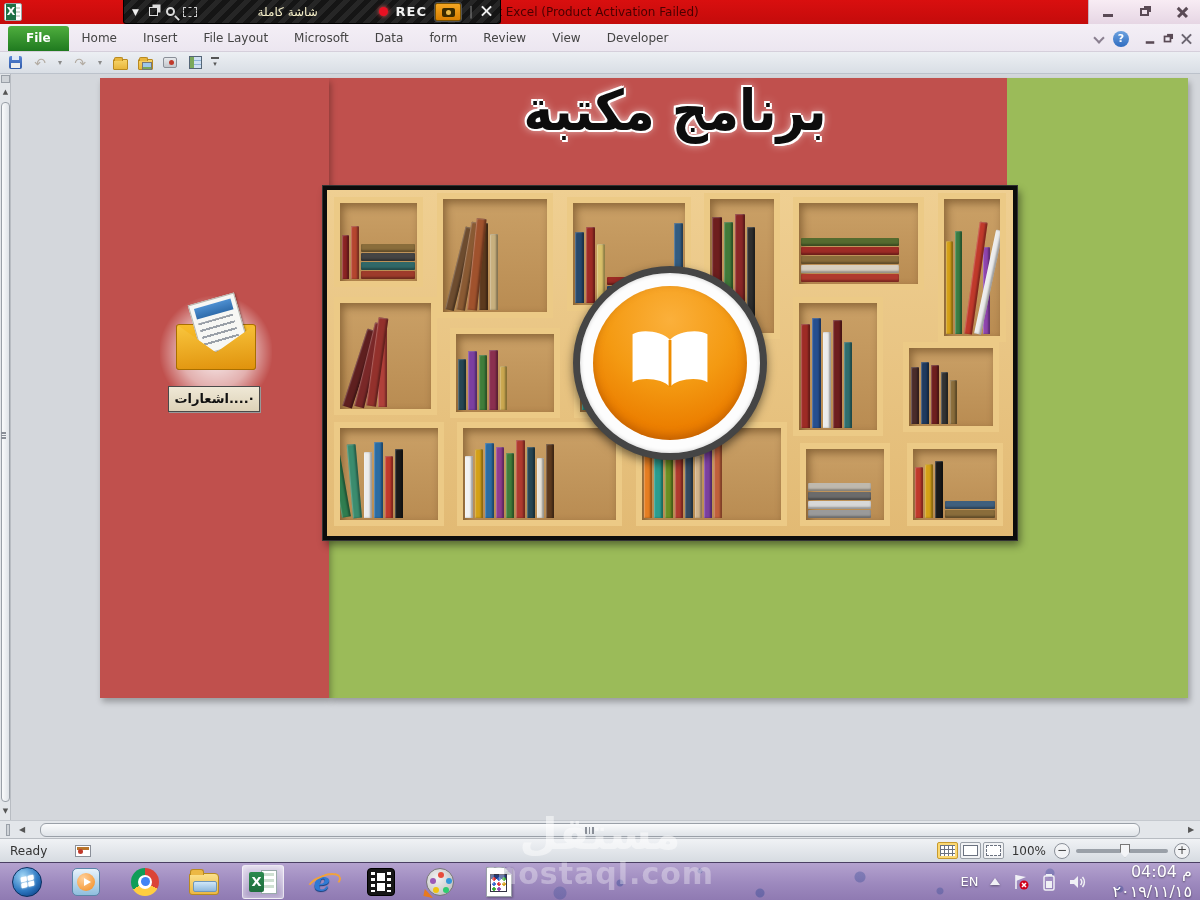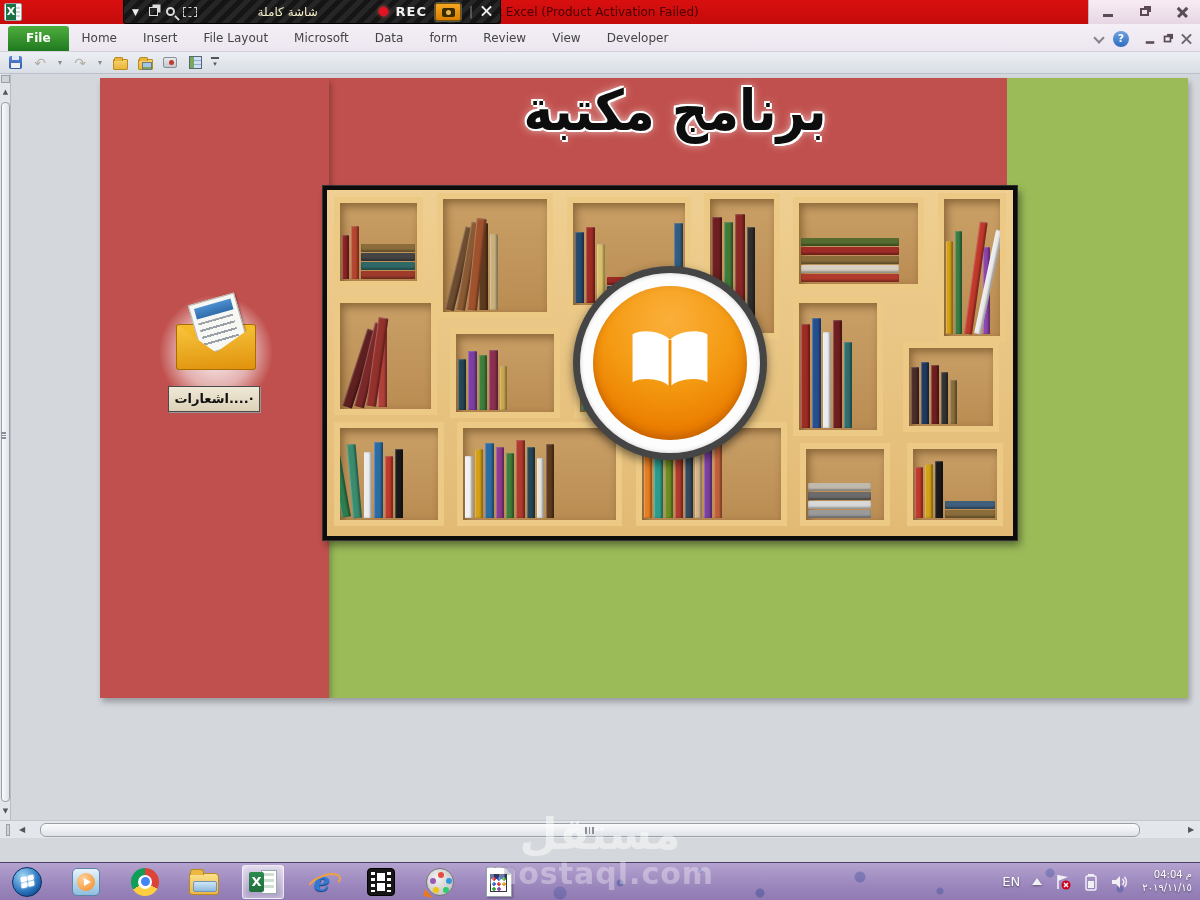--- a/index.html
+++ b/index.html
@@ -195,21 +195,21 @@
      radial-gradient(circle at 8px 9px,#d33 0 1.5px,transparent 2px),
      radial-gradient(circle at 13px 9px,#d4a017 0 1.5px,transparent 2px),
      radial-gradient(circle at 3px 14px,#3a3 0 1.5px,transparent 2px),
      radial-gradient(circle at 8px 14px,#8e44ad 0 1.5px,transparent 2px),
      linear-gradient(#223a7a 0 4px,#fff 4px); }
 
   .tray { margin-left:auto; display:flex; align-items:center; gap:12px; padding-right:8px; color:#fff; }
   .tray-lang { font-size:13px; color:#fff; text-shadow:0 1px 2px rgba(0,0,0,.5);margin-left:31px; }
   .tray-up { width:0; height:0; border-left:5px solid transparent; border-right:5px solid transparent; border-bottom:7px solid #f0f0f5; filter:drop-shadow(0 1px 1px rgba(0,0,0,.4)); }
   .tray svg { display:block; }
-  .clock { text-align:right; font-size:10px; line-height:1.25; text-shadow:0 1px 2px rgba(0,0,0,.5); }
+  .clock { text-align:right; font-size:16px; line-height:1.25; text-shadow:0 1px 2px rgba(0,0,0,.5);margin-left:12px; }
 
   
   .wm { position:absolute; z-index:40; color:#fff; pointer-events:none; text-align:center; }
   .wm-1 { left:490px; top:808px; width:220px; font-size:44px; font-weight:bold; opacity:.5; }
   .wm-2 { left:455px; top:856px; width:290px; font-size:30px; font-weight:bold; opacity:.33; letter-spacing:1px; }
 </style>
 </head>
 <body>
 
 <div class="screen">
@@ -468,20 +468,45 @@
     <div class="h-left">◀</div>
     <div class="h-thumb"></div>
     <div class="h-thumb-grip">
         <i></i>
         <i></i>
         <i></i>
       </div>
     <div class="h-right">▶</div>
   </div>
 
+  <div class="status">
+    <span class="st-ready">Ready</span>
+    <i class="ic-macro"></i>
+    <div class="st-right">
+      <span class="viewbtns">
+        <span class="vb active">
+            <i></i>
+          </span>
+        <span class="vb pl">
+            <i></i>
+          </span>
+        <span class="vb pb">
+            <i></i>
+          </span>
+      </span>
+      <span class="zoom-pct">100%</span>
+      <span class="zslider">
+        <span class="zbtn">−</span>
+        <span class="ztrack">
+            <i class="zthumb"></i>
+          </span>
+        <span class="zbtn">+</span>
+      </span>
+    </div>
+  </div>
 
   <div class="taskbar">
     <div class="tbi">
       <span class="orb">
           <span class="winflag">
             <i></i>
             <i></i>
             <i></i>
             <i></i>
           </span>

